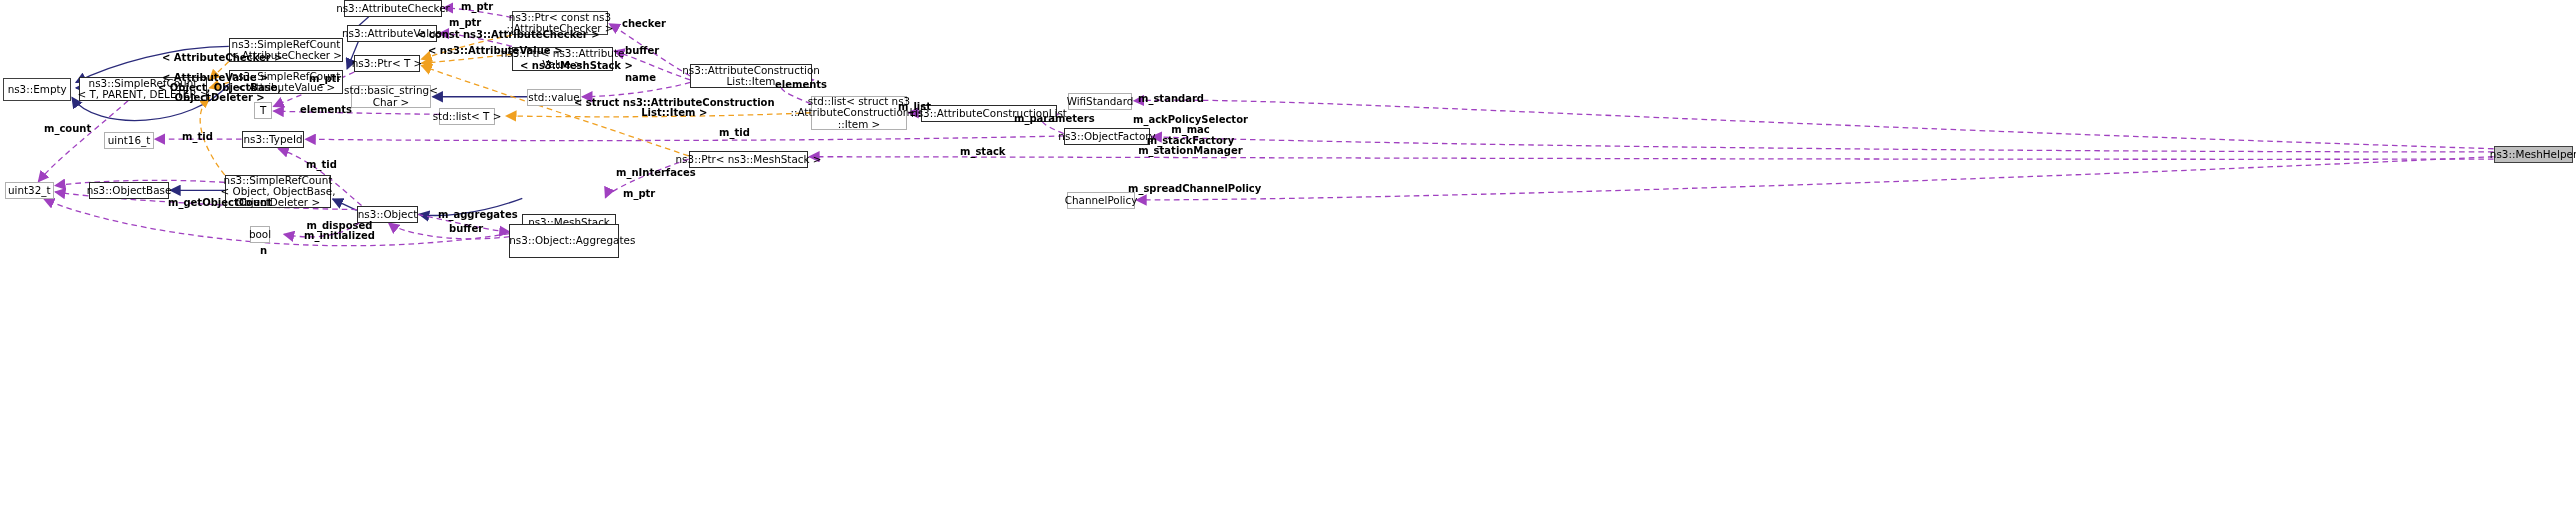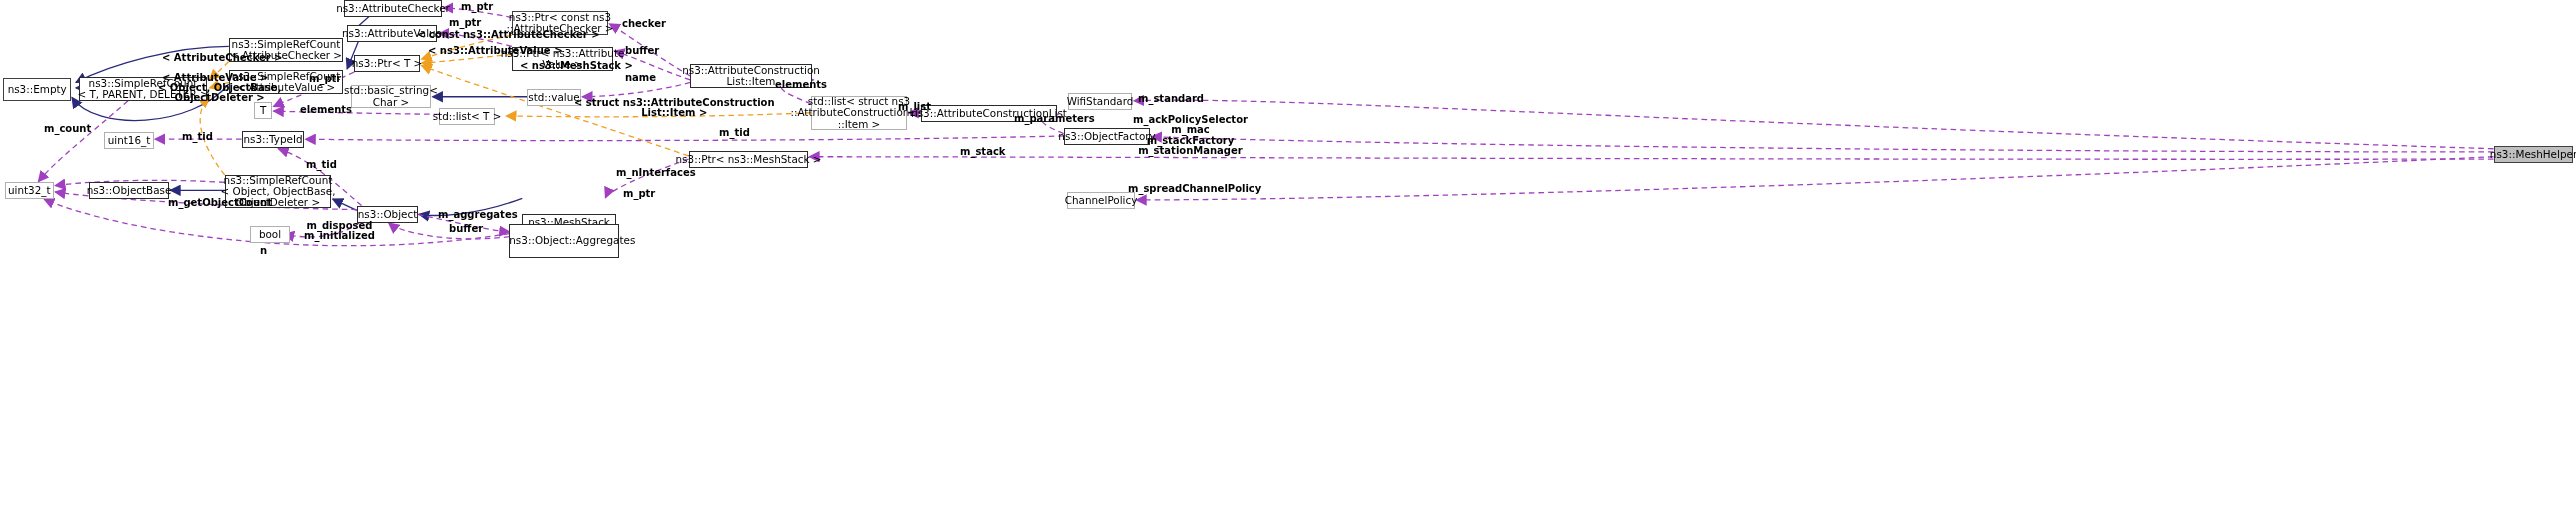--- a/index.html
+++ b/index.html
@@ -138,21 +138,21 @@
       <div class="node current" style="left: 2494px; top: 146px; width: 79px; height: 17px;">ns3::MeshHelper</div>
       <div class="node thick" style="left: 689px; top: 151px; width: 119px; height: 17px;">ns3::Ptr&lt; ns3::MeshStack &gt;</div>
       <div class="node " style="left: 4.8px; top: 182px; width: 49px; height: 17px;">uint32_t</div>
       <div class="node thick" style="left: 89px; top: 182px; width: 80px; height: 17px;">ns3::ObjectBase</div>
       <div class="node thick" style="left: 225px; top: 175px; width: 106px; height: 33px;">ns3::SimpleRefCount
 &lt; Object, ObjectBase,
 ObjectDeleter &gt;</div>
       <div class="node thick" style="left: 522px; top: 190px; width: 94px; height: 17px; margin-top: 24px;">ns3::MeshStack</div>
       <div class="node " style="left: 1067px; top: 192px; width: 68px; height: 17px;">ChannelPolicy</div>
       <div class="node thick" style="left: 357px; top: 206px; width: 61px; height: 17px;">ns3::Object</div>
-      <div class="node " style="left: 250px; top: 226px; width: 40px; height: 17px;">bool</div>
+      <div class="node " style="left: 250px; top: 226px; width: 20px; height: 17px;">bool</div>
       <div class="node thick" style="left: 509px; top: 224px; width: 110px; height: 34px; padding-left: 19px;">ns3::Object::Aggregates</div>
     </div>
   <div id="label-layer">
       <div class="elabel" style="left: 461px; top: 1.6px;">m_ptr</div>
       <div class="elabel" style="left: 449px; top: 17.6px;">m_ptr</div>
       <div class="elabel" style="left: 622px; top: 19px;">checker</div>
       <div class="elabel" style="left: 417px; top: 30px;">&lt; const ns3::AttributeChecker &gt;</div>
       <div class="elabel" style="left: 162px; top: 53px;">&lt; AttributeChecker &gt;</div>
       <div class="elabel" style="left: 428px; top: 46px;">&lt; ns3::AttributeValue &gt;</div>
       <div class="elabel" style="left: 625px; top: 46px;">buffer</div>

